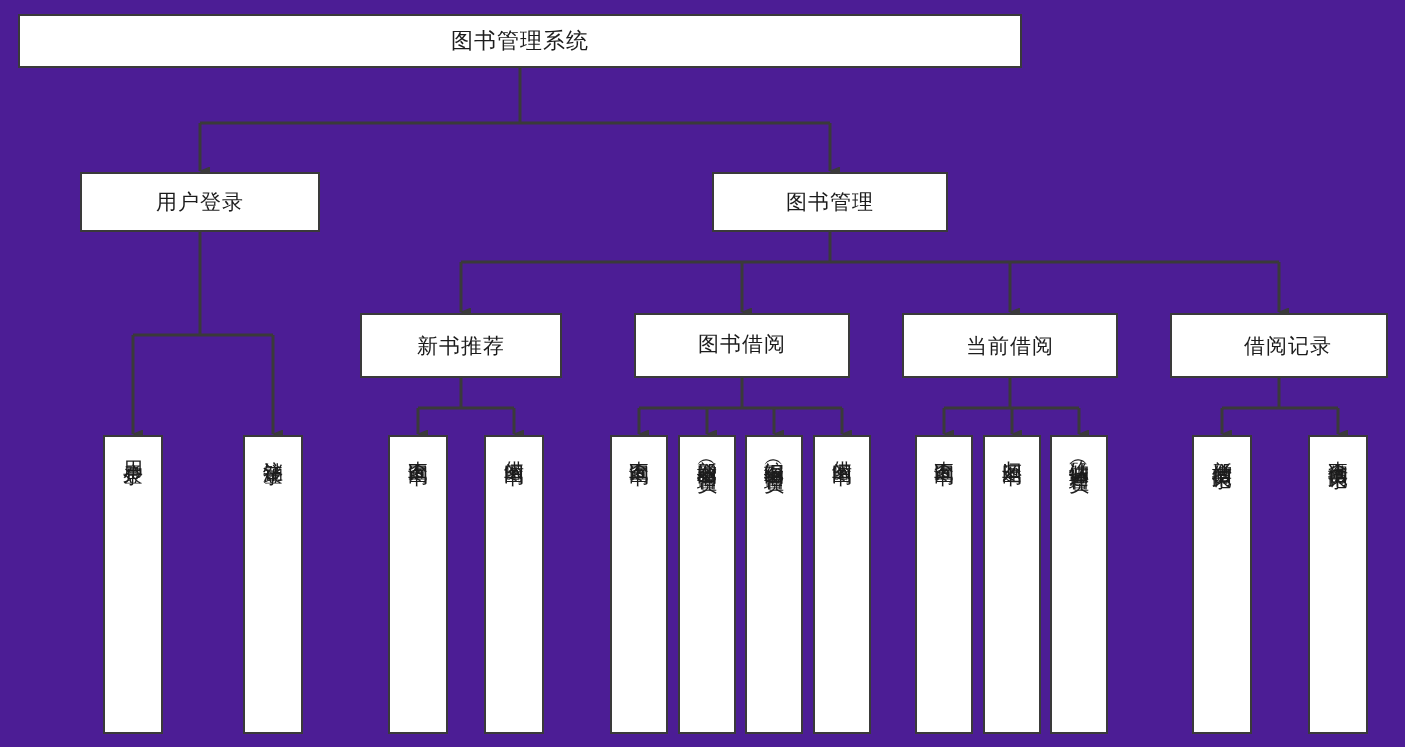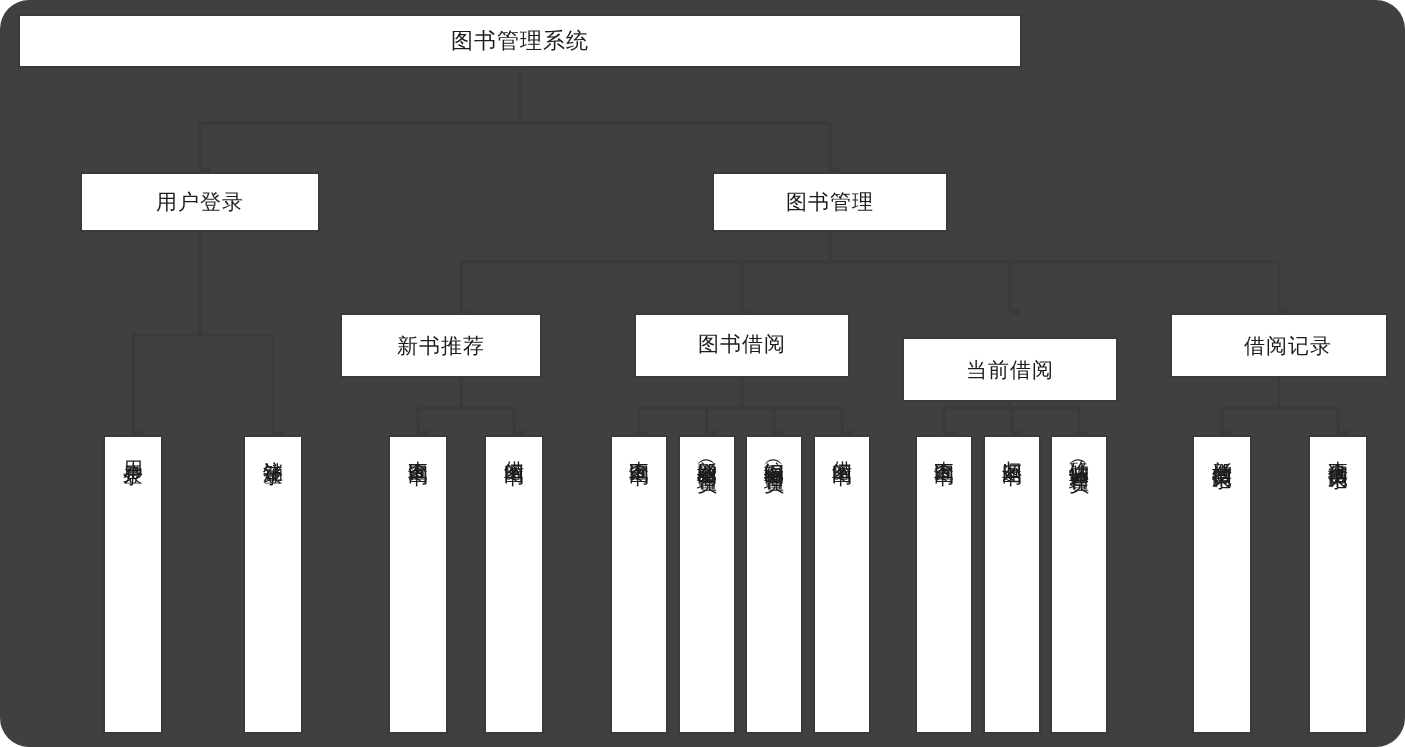--- a/index.html
+++ b/index.html
@@ -7,23 +7,22 @@
     padding: 0;
     background: #ffffff;
   }
   body {
     font-family: "Liberation Sans", "DejaVu Sans", sans-serif;
   }
   #canvas {
     position: relative;
     width: 1405px;
     height: 747px;
-    background: #404040;
+    background: #4c1d95;
     overflow: hidden;
-    border-radius: 29px;
   }
   svg#wires {
     position: absolute;
     left: 0;
     top: 0;
     width: 1405px;
     height: 747px;
     pointer-events: none;
   }
   .node {
@@ -120,27 +119,27 @@
   <div id="nodes-layer">
       <div class="node horiz root" style="left: 18px; top: 14px; width: 1004px; height: 54px; border-color: rgb(58, 58, 58); color: rgb(28, 28, 28);">
         <span class="hlabel">图书管理系统</span>
       </div>
       <div class="node horiz" style="left: 80px; top: 172px; width: 240px; height: 60px; border-color: rgb(58, 58, 58); color: rgb(28, 28, 28);">
         <span class="hlabel">用户登录</span>
       </div>
       <div class="node horiz" style="left: 712px; top: 172px; width: 236px; height: 60px; border-color: rgb(58, 58, 58); color: rgb(28, 28, 28);">
         <span class="hlabel">图书管理</span>
       </div>
-      <div class="node horiz" style="left: 340px; top: 313px; width: 202px; height: 65px; border-color: rgb(58, 58, 58); color: rgb(28, 28, 28);">
+      <div class="node horiz" style="left: 360px; top: 313px; width: 202px; height: 65px; border-color: rgb(58, 58, 58); color: rgb(28, 28, 28);">
         <span class="hlabel">新书推荐</span>
       </div>
       <div class="node horiz" style="left: 634px; top: 313px; width: 216px; height: 65px; border-color: rgb(58, 58, 58); color: rgb(28, 28, 28); font-family: Liberation Mono, monospace;">
         <span class="hlabel">图书借阅</span>
       </div>
-      <div class="node horiz" style="left: 902px; top: 313px; width: 216px; height: 65px; border-color: rgb(58, 58, 58); color: rgb(28, 28, 28); margin-top: 24px;">
+      <div class="node horiz" style="left: 902px; top: 313px; width: 216px; height: 65px; border-color: rgb(58, 58, 58); color: rgb(28, 28, 28);">
         <span class="hlabel">当前借阅</span>
       </div>
       <div class="node horiz" style="left: 1170px; top: 313px; width: 218px; height: 65px; border-color: rgb(58, 58, 58); color: rgb(28, 28, 28); padding-left: 18px;">
         <span class="hlabel">借阅记录</span>
       </div>
       <div class="node vert" style="left: 103px; top: 435px; width: 60px; height: 299px; border-color: rgb(58, 58, 58); color: rgb(28, 28, 28);">
         <span class="vlabel">用户登录</span>
       </div>
       <div class="node vert" style="left: 243px; top: 435px; width: 60px; height: 299px; border-color: rgb(58, 58, 58); color: rgb(28, 28, 28);">
         <span class="vlabel">注销登录</span>

